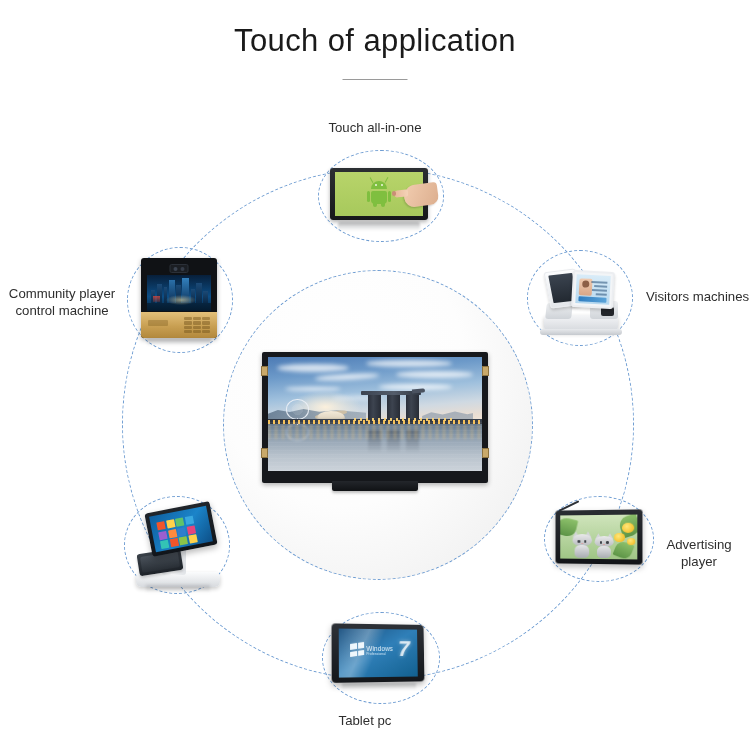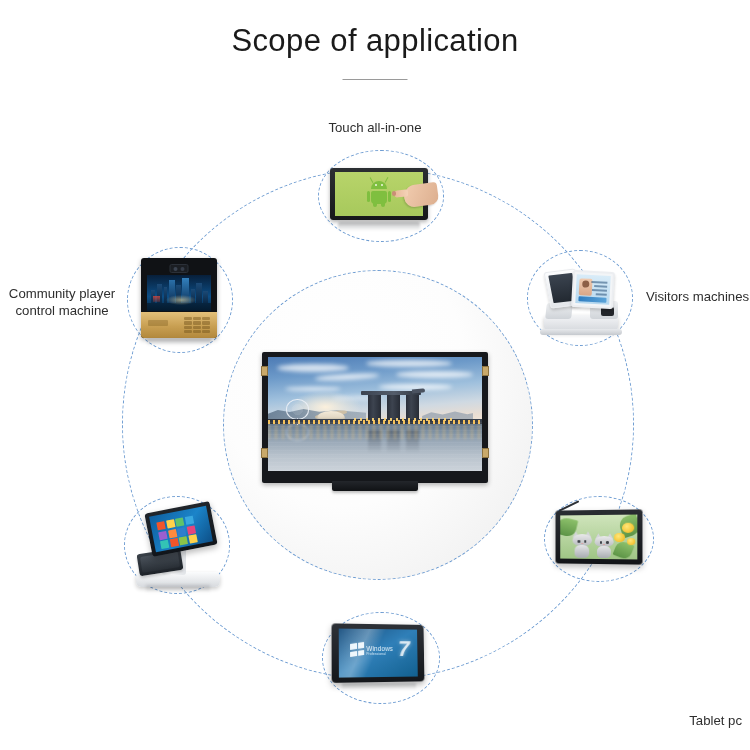--- a/index.html
+++ b/index.html
@@ -508,21 +508,21 @@
   .tpc .reflect{
     position:absolute;left:10px;top:61px;width:74px;height:7px;
     background:linear-gradient(rgba(50,54,60,.22),rgba(50,54,60,0));filter:blur(1.2px);
   }
 </style>
 </head>
 <body>
 
 <div id="stage">
 
-  <div class="title">Scope of application</div>
+  <div class="title">Touch of application</div>
   <div class="title-rule"></div>
 
   <div class="ring ring-outer"></div>
   <div class="ring ring-inner"></div>
 
   <div class="panel">
     <div class="panel-body">
       <div class="panel-screen">
         <div class="mbs">
           <div class="sky"></div>
@@ -700,34 +700,36 @@
           <span class="ear r"></span>
           <span class="hd"></span>
           <span class="ey l"></span>
           <span class="ey r"></span>
           <span class="ns"></span>
           <span class="bd"></span>
         </div>
       </div>
     </div>
   </div>
+  <div class="label" style="left:648px;top:536px;width:102px;text-align:center;">Advertising
+player</div>
 
   <div class="node-ring" style="left:322px;top:612px;width:118px;height:92px;"></div>
   <div class="node tpc">
     <div class="frame">
       <div class="scr">
         <div class="winlogo">
           <i></i>
           <i></i>
           <i></i>
           <i></i>
         </div>
         <div class="wtext">Windows</div>
         <div class="wsub">Professional</div>
         <div class="seven">7</div>
         <div class="shine"></div>
       </div>
     </div>
     <div class="reflect"></div>
   </div>
-  <div class="label" style="left:12px;top:712px;width:730px;text-align:right;">Tablet pc</div>
+  <div class="label" style="left:0;top:712px;width:730px;text-align:center;">Tablet pc</div>
 
 </div>
 
 </body></html>

